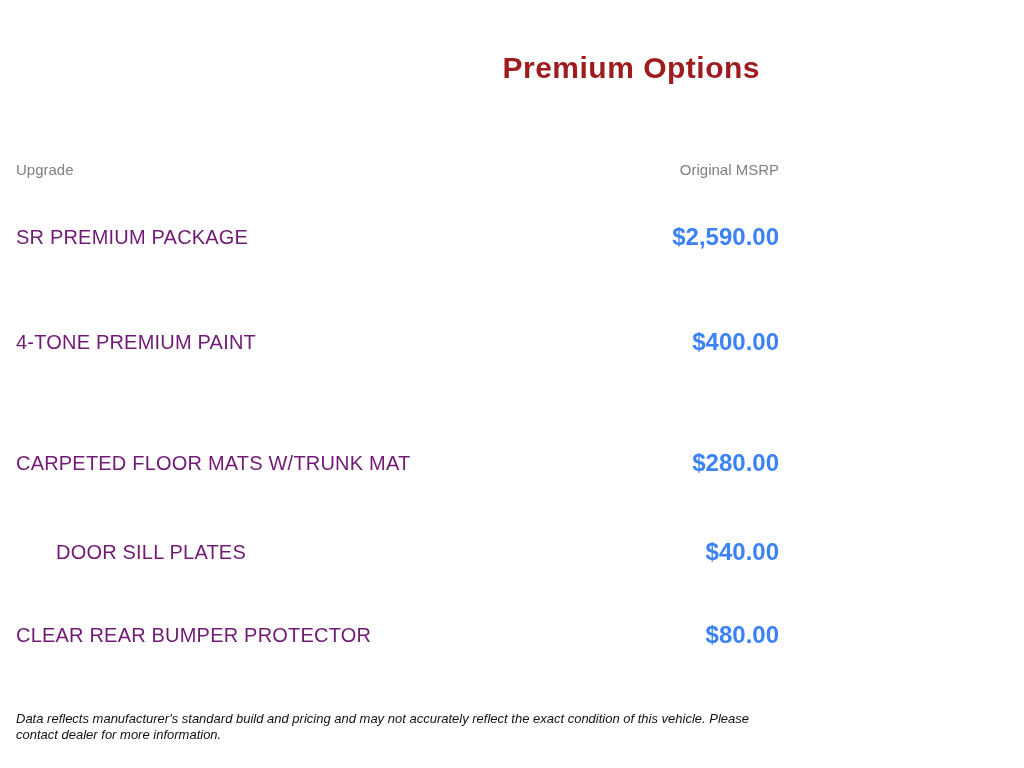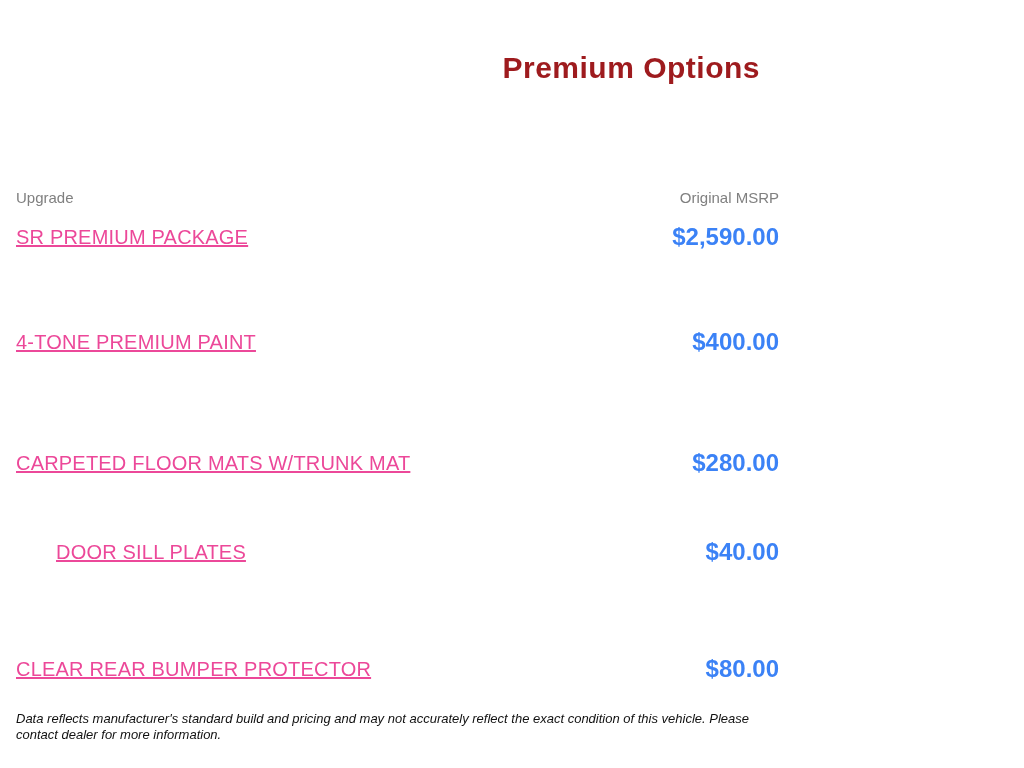--- a/index.html
+++ b/index.html
@@ -30,41 +30,39 @@
     position: absolute;
     top: 161px;
     left: 16px;
     right: 32px;
     display: flex;
     justify-content: space-between;
     align-items: baseline;
     font-size: 15px;
     line-height: 17px;
     color: #808080;
-    margin-top: 28px;
   }
   .option-row {
     position: absolute;
     left: 16px;
     right: 32px;
     height: 30px;
     display: flex;
     justify-content: space-between;
     align-items: center;
   }
   .row-0 { top: 222px; }
   .row-1 { top: 327px; }
   .row-2 { top: 448px; }
   .row-3 { top: 537px; margin-left: 40px; }
-  .row-4 { top: 654px; }
+  .row-4 { top: 620px; }
   .option-label {
     font-size: 20px;
-    color: #ec4899;
+    color: #701a75;
     letter-spacing: 0.2px;
-    text-decoration: underline;
   }
   .option-price {
     font-size: 24px;
     font-weight: 700;
     color: #3b82f6;
   }
   .disclaimer {
     position: absolute;
     top: 711px;
     left: 16px;

